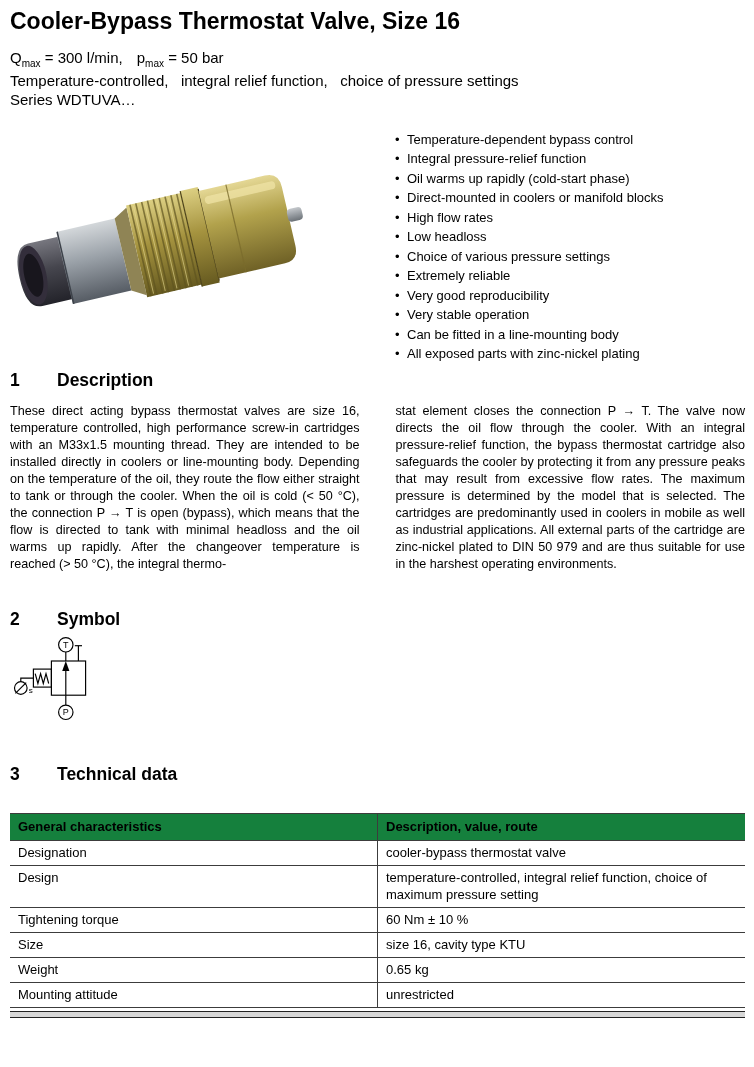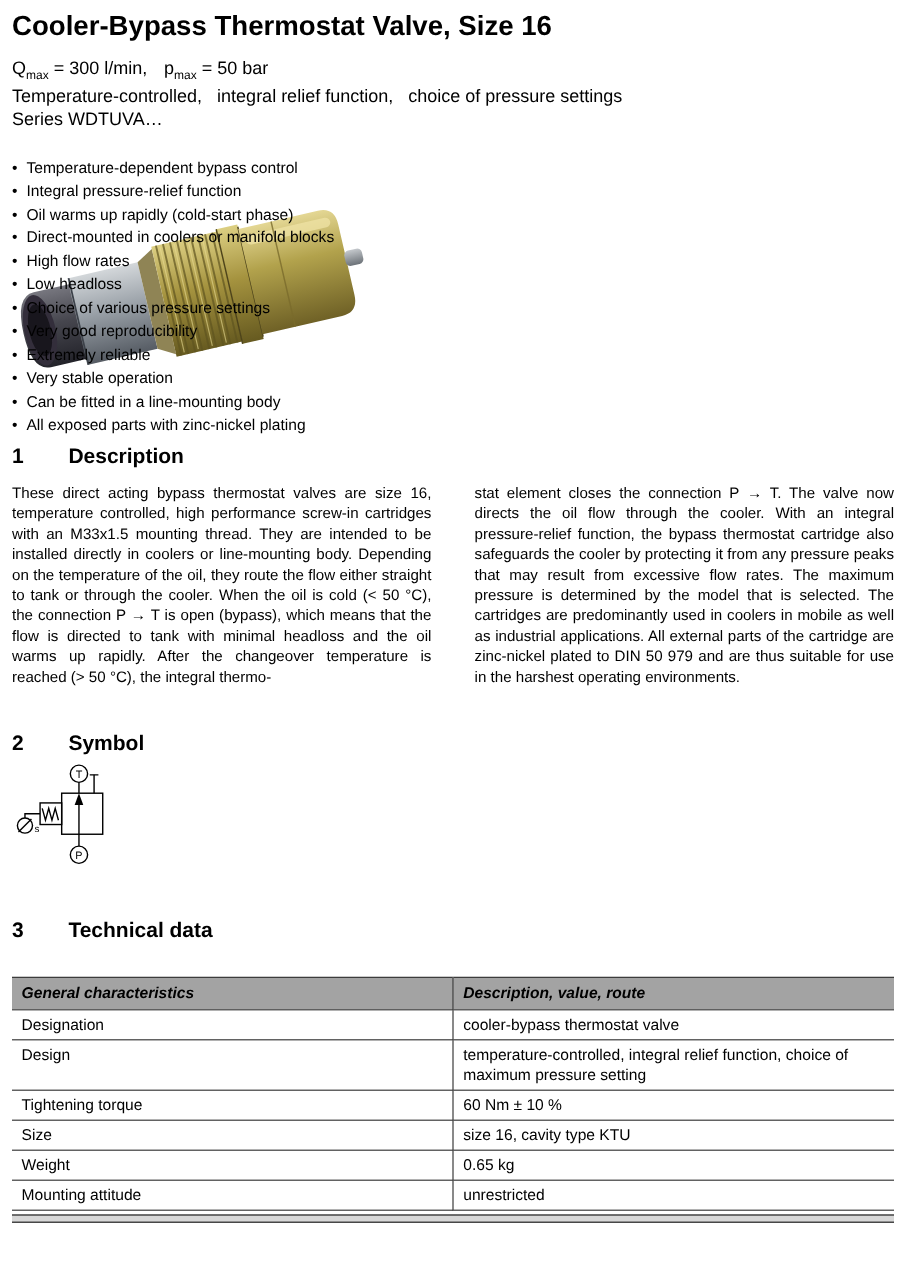--- a/index.html
+++ b/index.html
@@ -8,42 +8,42 @@
   .page { position:relative; width:754px; height:1067px; padding:8px 9px 0 10px; }
 
   h1.title { font-size:23px; font-weight:bold; line-height:1.2; margin-bottom:13px; }
 
   .specs { font-size:15px; margin-bottom:3px; }
   .specs sub { font-size:10px; }
   .specs .p-group { margin-left:14px; }
   .subtitle { font-size:15px; white-space:pre-wrap; margin-bottom:2px; }
   .series { font-size:15px; }
 
-  .intro-row { display:flex; margin-top:24px;flex-direction:column; }
+  .intro-row { display:flex; margin-top:24px; }
   .photo-wrap { width:385px; position:relative; }
   .photo-svg { position:absolute; left:2px; top:26px; transform:rotate(-13deg); transform-origin:50% 50%; }
 
   ul.features { list-style:none; width:350px; font-size:13px; margin-top:-2px; }
   ul.features li { position:relative; padding-left:12px; line-height:19.5px; }
   ul.features li::before { content:"\2022"; position:absolute; left:0; top:0; }
 
   .sec-heading { margin-top:36px; font-size:17.5px; font-weight:bold; line-height:1.2; }
   .sec-heading.first { margin-top:6px; }
   .sec-heading .sec-num { display:inline-block; width:47px; }
 
   .two-col { display:flex; gap:36px; margin-top:12px; }
   .two-col .col { flex:1; font-size:12.6px; line-height:17px; text-align:justify; }
 
   .symbol-wrap { margin-top:4px; margin-left:0; }
 
   table.tech { width:735px; border-collapse:collapse; margin-top:28px; font-size:13px;
                border-top:1px solid #3c3c3c; }
   table.tech th, table.tech td { text-align:left; vertical-align:top;
                border-bottom:1px solid #3c3c3c; line-height:17px; }
-  table.tech th { background:#a3a3a3; font-weight:bold; padding:4px 6px 5px 8px;font-style:italic; }
+  table.tech th { background:#15803d; font-weight:bold; padding:4px 6px 5px 8px; }
   table.tech td { padding:3px 6px 4px 8px; }
   table.tech th:first-child, table.tech td:first-child { border-right:1px solid #3c3c3c; }
 
   .next-table-strip { width:735px; height:7px; background:#d7d7d7;
                border-top:1px solid #222; border-bottom:1px solid #222; margin-top:3px; }
 
   svg text { font-family:"Liberation Sans", sans-serif; }
 </style>
 </head>
 <body>
@@ -125,22 +125,22 @@
     </div>
 
     <ul class="features">
         <li>Temperature-dependent bypass control</li>
         <li>Integral pressure-relief function</li>
         <li>Oil warms up rapidly (cold-start phase)</li>
         <li>Direct-mounted in coolers or manifold blocks</li>
         <li>High flow rates</li>
         <li>Low headloss</li>
         <li>Choice of various pressure settings</li>
+        <li>Extremely reliable</li>
         <li>Very good reproducibility</li>
-        <li>Extremely reliable</li>
         <li>Very stable operation</li>
         <li>Can be fitted in a line-mounting body</li>
         <li>All exposed parts with zinc-nickel plating</li>
       </ul>
   </div>
 
   <div class="sec-heading first">
     <span class="sec-num">1</span><span>Description</span>
   </div>
 

